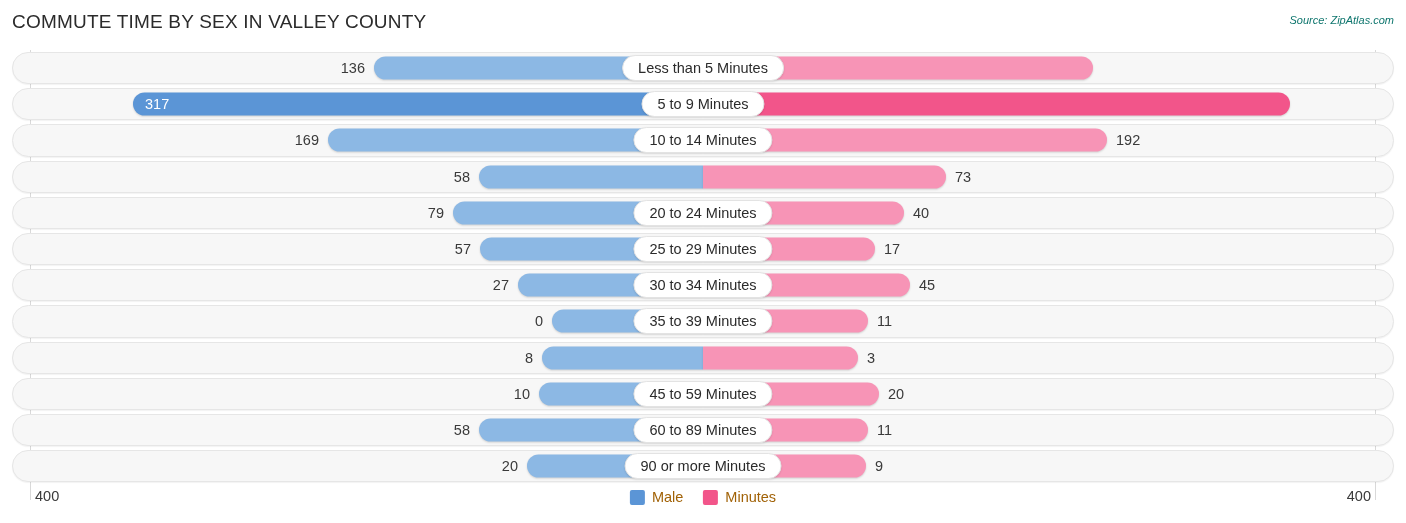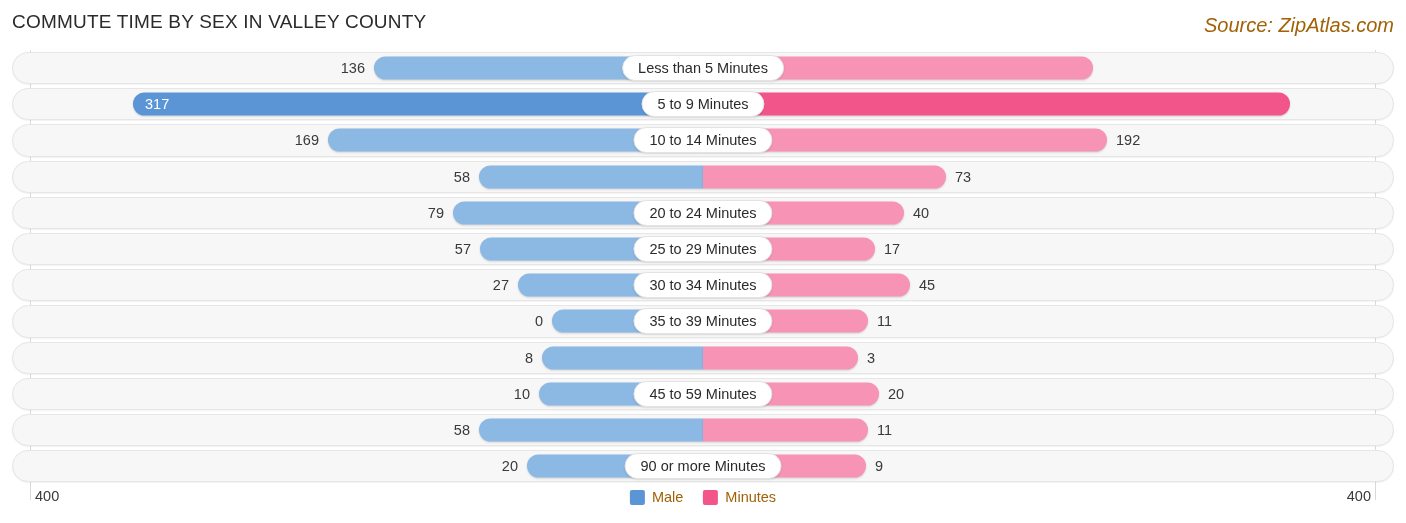--- a/index.html
+++ b/index.html
@@ -12,21 +12,21 @@
   #chart-root { position: relative; width: 1406px; height: 523px; background:#fff; }
 
   
   .chart-title {
     position: absolute; left: 12px; top: 11px;
     font-size: 19px; letter-spacing: .2px;
     color: #2b2b2b; font-weight: 400; white-space: nowrap;
   }
   .chart-source {
     position: absolute; right: 12px; top: 14px;
-    font-size: 20px; font-style: italic; color: #a16207; white-space: nowrap;
+    font-size: 11px; font-style: italic; color: #0f766e; white-space: nowrap;
   }
 
   
   .plot {
     position: absolute; left: 0; top: 50px;
     width: 1406px; height: 434px;
   }
   .gridline {
     position: absolute; top: 0; bottom: 0; width: 1px;
     background: #d9d9d9;
@@ -226,20 +226,21 @@
             <div class="cat-pill">45 to 59 Minutes</div>
           </div>
         </div>
         <div class="row">
           <div class="track"></div>
           <div class="bar-wrap">
             <div class="bar male" style="width: 224px;"></div>
             <div class="bar female" style="width: 165px;"></div>
             <div class="val male" style="right: 936px;">58</div>
             <div class="val female" style="left: 877px;">11</div>
+            <div class="cat-pill">60 to 89 Minutes</div>
           </div>
         </div>
         <div class="row">
           <div class="track"></div>
           <div class="bar-wrap">
             <div class="bar male" style="width: 176px;"></div>
             <div class="bar female" style="width: 163px;"></div>
             <div class="val male" style="right: 888px;">20</div>
             <div class="val female" style="left: 875px;">9</div>
             <div class="cat-pill">90 or more Minutes</div>

